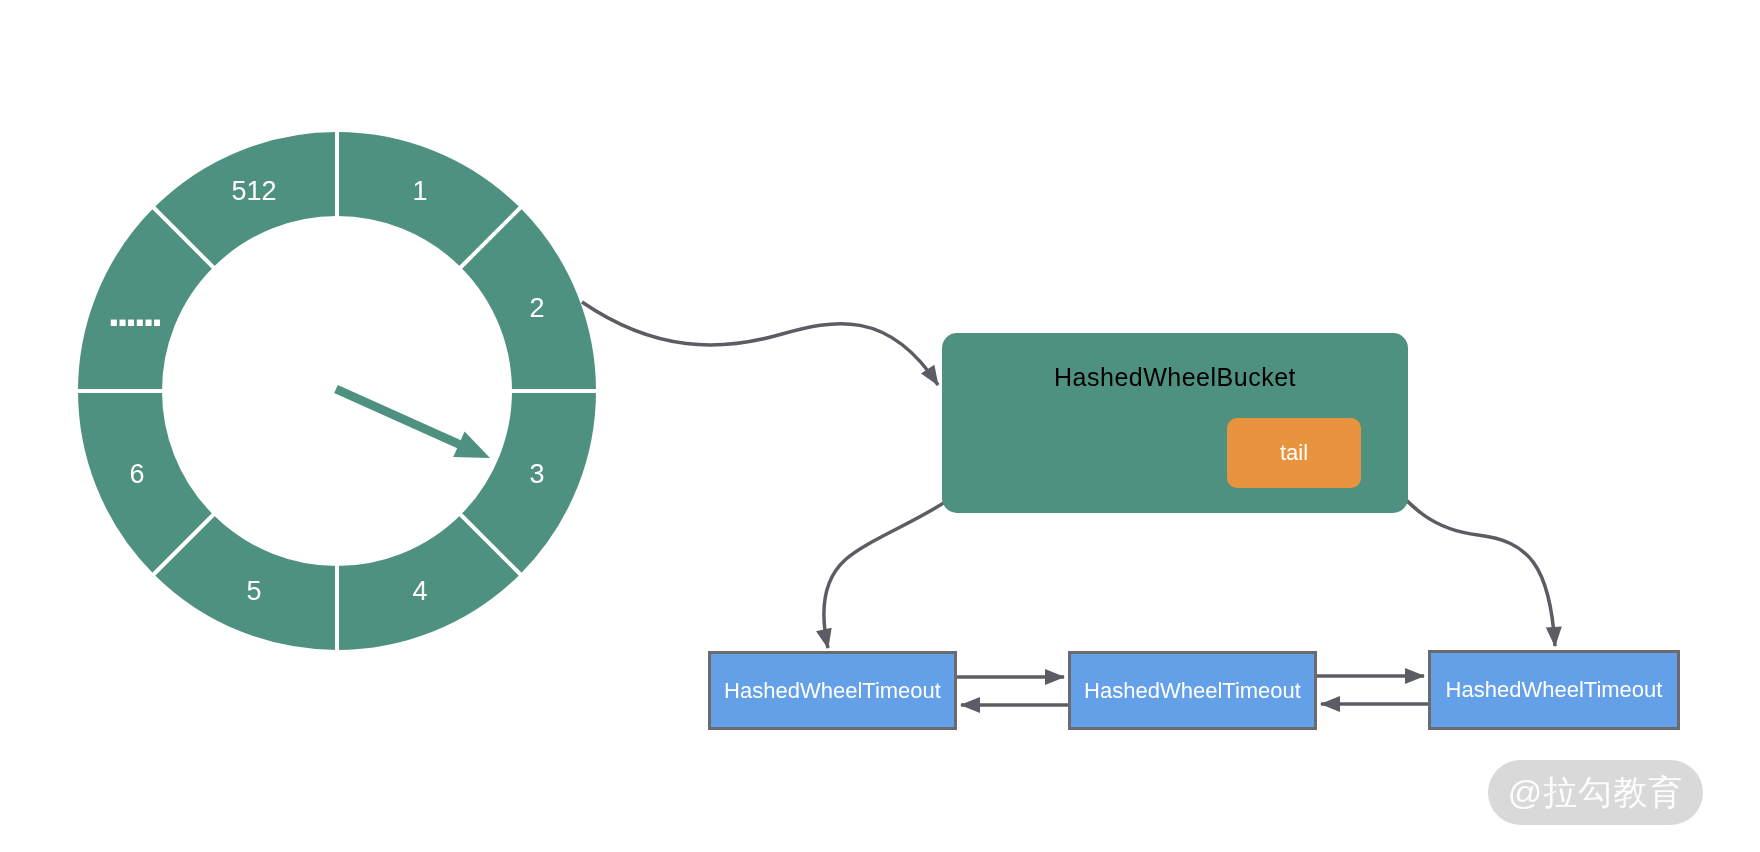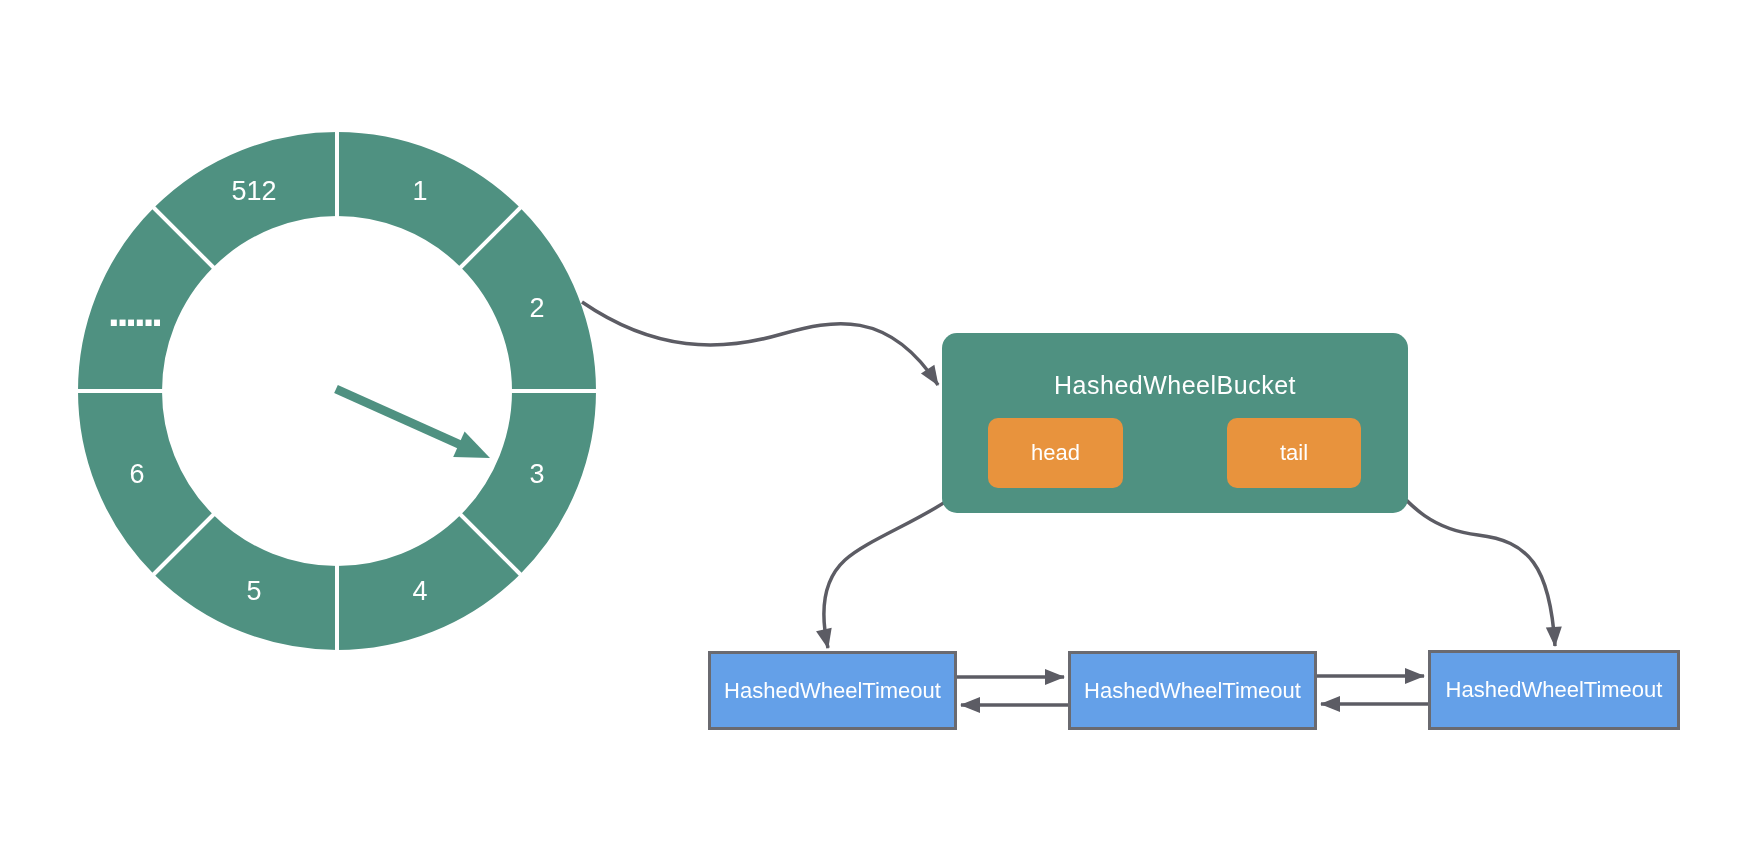--- a/index.html
+++ b/index.html
@@ -25,21 +25,21 @@
     font-family:"Liberation Sans", sans-serif;
     text-anchor:middle;
   }
   .box{position:absolute;box-sizing:border-box;display:flex;align-items:center;justify-content:center;}
   .bucket{
     left:942px;top:333px;width:466px;height:180px;
     background:#4F9181;border-radius:15px;
     align-items:flex-start;
   }
   .bucket-title{
-    color:#ffffff;font-size:25px;margin-top:38px;letter-spacing:0.5px;
+    color:#000000;font-size:25px;margin-top:30px;letter-spacing:0.5px;
   }
   .node{
     background:#E8933D;border-radius:10px;
     color:#ffffff;font-size:22px;
   }
   .node-head{left:988px;top:418px;width:135px;height:70px;}
   .node-tail{left:1227px;top:418px;width:134px;height:70px;text-align:right;}
   .timeout{
     background:#64A0E8;border:3px solid #6A6A70;
     color:#ffffff;font-size:22px;top:651px;height:79px;
@@ -101,31 +101,31 @@
       <path d="M 957 677 L 1064 677" marker-end="url(#ah)"></path>
       <path d="M 1068 705 L 961 705" marker-end="url(#ah)"></path>
       <path d="M 1317 676 L 1424 676" marker-end="url(#ah)"></path>
       <path d="M 1428 704 L 1321 704" marker-end="url(#ah)"></path>
     </g>
   </svg>
 
   <div class="box bucket">
     <span class="bucket-title">HashedWheelBucket</span>
   </div>
-  <div class="box node node-head">
-    <span>head</span>
-  </div>
   <div class="box node node-tail">
     <span>tail</span>
   </div>
 
   <div class="box timeout timeout-1">
     <span>HashedWheelTimeout</span>
   </div>
   <div class="box timeout timeout-2">
     <span>HashedWheelTimeout</span>
   </div>
   <div class="box timeout timeout-3">
     <span>HashedWheelTimeout</span>
   </div>
 
+  <div class="box watermark">
+    <span>@拉勾教育</span>
+  </div>
 
 </div>
 
 </body></html>

